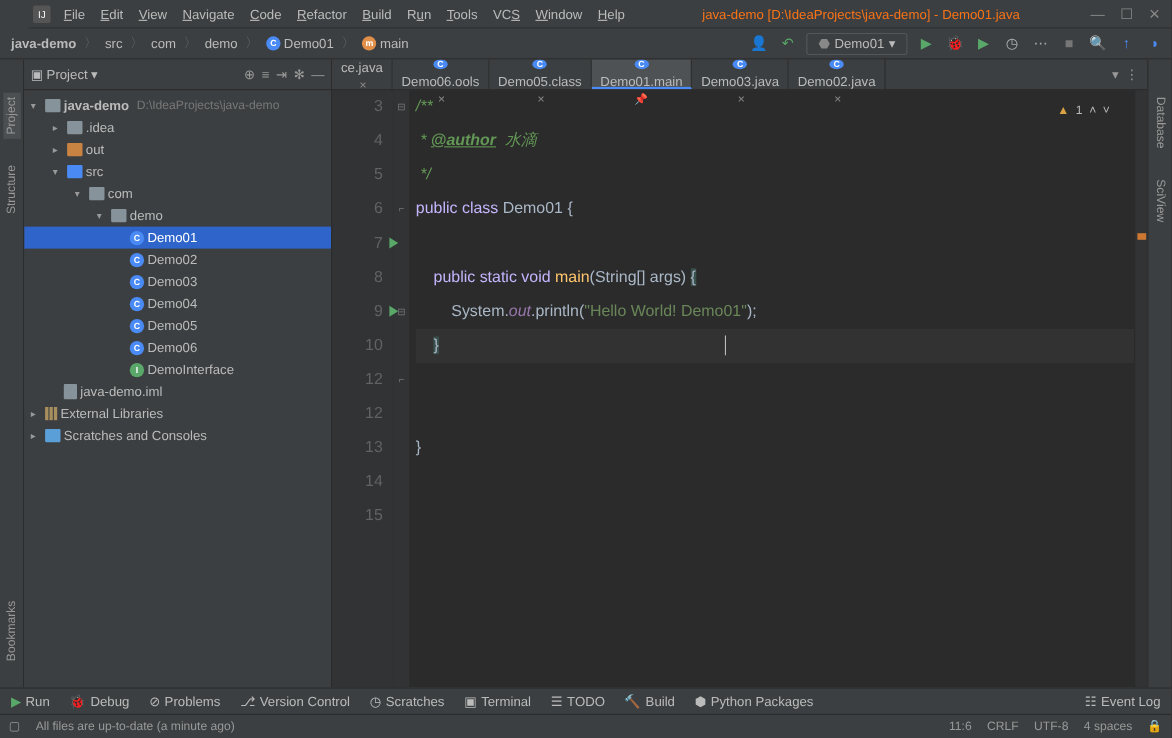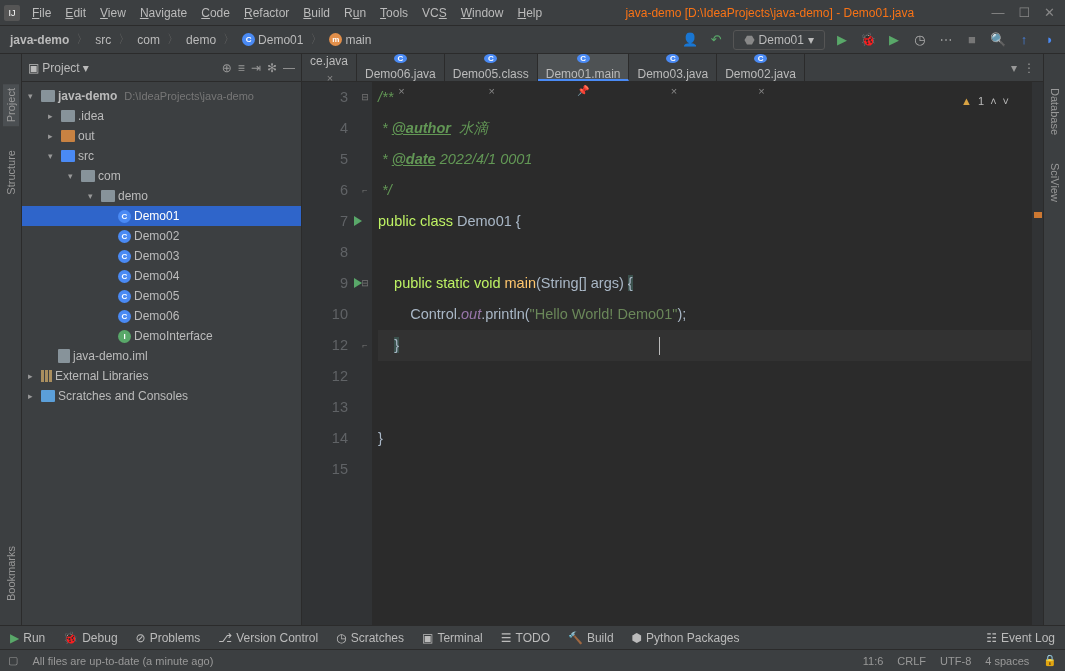--- a/index.html
+++ b/index.html
@@ -1,17 +1,17 @@
 <!DOCTYPE html>
 <html><head>
 <meta charset="utf-8">
 <style>
 * { margin:0; padding:0; box-sizing:border-box; font-family:"Segoe UI",Arial,sans-serif; }
 body { background:#3c3f41; color:#bbb; font-size:12px; width:1065px; height:671px; overflow:hidden; display:flex; flex-direction:column; }
-.titlebar { height:26px; background:#3c3f41; display:flex; align-items:center; padding:0 4px; border-bottom:1px solid #2b2b2b; }
+.titlebar { height:26px; background:#3c3f41; display:flex; align-items:center; padding:0 4px; border-bottom:1px solid #2b2b2b;margin-left:26px; }
 .titlebar .logo { width:16px; height:16px; background:#555; border-radius:2px; margin-right:6px; display:flex; align-items:center; justify-content:center; font-size:9px; color:#fff; }
 .menu { display:flex; gap:2px; }
 .menu span { padding:2px 6px; cursor:pointer; }
 .menu span u { text-decoration:underline; }
 .title-text { flex:1; text-align:center; color:#f97316; font-size:12px; }
 .winbtns { display:flex; gap:14px; margin-right:6px; color:#888; }
 .winbtns span { cursor:pointer; font-size:13px; }
 .navbar { height:28px; background:#3c3f41; display:flex; align-items:center; padding:0 6px; border-bottom:1px solid #2b2b2b; }
 .breadcrumb { display:flex; align-items:center; gap:3px; font-size:12px; color:#bbb; }
 .breadcrumb .sep { color:#666; }
@@ -57,21 +57,21 @@
 .tabs .more { margin-left:auto; display:flex; gap:6px; padding:0 8px; color:#999; }
 .editor { flex:1; display:flex; font-family:"Consolas","Courier New",monospace; font-size:14.5px; line-height:31px; position:relative; }
 .gutter { width:56px; background:#313335; color:#606366; text-align:right; padding-right:10px; }
 .gutter .ln { height:31px; position:relative; }
 .gutter .run-tri { position:absolute; right:-14px; top:10px; width:0; height:0; border-left:8px solid #59a869; border-top:5px solid transparent; border-bottom:5px solid transparent; }
 .fold-strip { width:14px; background:#313335; }
 .fold-strip .fm { height:31px; display:flex; align-items:center; justify-content:center; color:#777; font-size:9px; }
 .code { flex:1; padding-left:6px; color:#a9b7c6; position:relative; }
 .code .cl { height:31px; white-space:pre; }
 .code .hl-line { background:#323232; }
-.k { color:#bef264; }
+.k { color:#c4b5fd; }
 .s { color:#6a8759; }
 .c { color:#629755; font-style:italic; }
 .doctag { color:#629755; font-style:italic; text-decoration:underline; font-weight:bold; }
 .fn { color:#ffc66d; }
 .it { font-style:italic; }
 .hl-brace { background:#3b514d; }
 .cursor-caret { display:inline-block; width:1px; height:18px; background:#bbb; vertical-align:middle; }
 .err-strip { width:12px; background:#313335; border-left:1px solid #2b2b2b; position:relative; }
 .err-mark { position:absolute; top:130px; right:1px; width:8px; height:6px; background:#cc7832; }
 .ed-status { position:absolute; top:4px; right:22px; display:flex; align-items:center; gap:6px; font-size:11px; color:#bbb; }
@@ -253,21 +253,21 @@
   </div>
 
   <div class="editor-area">
     <div class="tabs">
       <div class="tab">
           <span>ce.java</span>
           <span class="close">×</span>
         </div>
       <div class="tab">
           <span class="ico-c">C</span>
-          <span>Demo06.java</span>
+          <span>Demo06.ools</span>
           <span class="close">×</span>
         </div>
       <div class="tab">
           <span class="ico-c">C</span>
           <span>Demo05.class</span>
           <span class="close">×</span>
         </div>
       <div class="tab active">
           <span class="ico-c">C</span>
           <span>Demo01.main</span>
@@ -321,26 +321,25 @@
       </div>
       <div class="code">
         <div class="ed-status">
             <span class="warn-tri">▲</span>
             <span>1</span>
             <span>˄</span>
             <span>˅</span>
           </div>
         <div class="cl"><span class="c">/**</span></div>
         <div class="cl"><span class="c"> * </span><span class="doctag">@author</span><span class="c it">  水滴</span></div>
-        <div class="cl"><span class="c"> * </span><span class="doctag">@date</span><span class="c it"> 2022/4/1 0001</span></div>
         <div class="cl"><span class="c"> */</span></div>
         <div class="cl"><span class="k">public class </span><span>Demo01 </span><span>{</span></div>
         <div class="cl"></div>
         <div class="cl"><span class="k">    public static void </span><span class="fn">main</span><span>(String[] args) </span><span class="hl-brace">{</span></div>
-        <div class="cl"><span>        Control.</span><span class="it" style="color:#9876aa">out</span><span>.println(</span><span class="s">"Hello World! Demo01"</span><span>);</span></div>
+        <div class="cl"><span>        System.</span><span class="it" style="color:#9876aa">out</span><span>.println(</span><span class="s">"Hello World! Demo01"</span><span>);</span></div>
         <div class="cl hl-line"><span>    </span><span class="hl-brace">}</span><span style="display:inline-block;width:260px"></span><span class="cursor-caret"></span></div>
         <div class="cl"></div>
         <div class="cl"></div>
         <div class="cl"><span>}</span></div>
         <div class="cl"></div>
       </div>
       <div class="err-strip">
         <div class="err-mark"></div>
       </div>
     </div>

